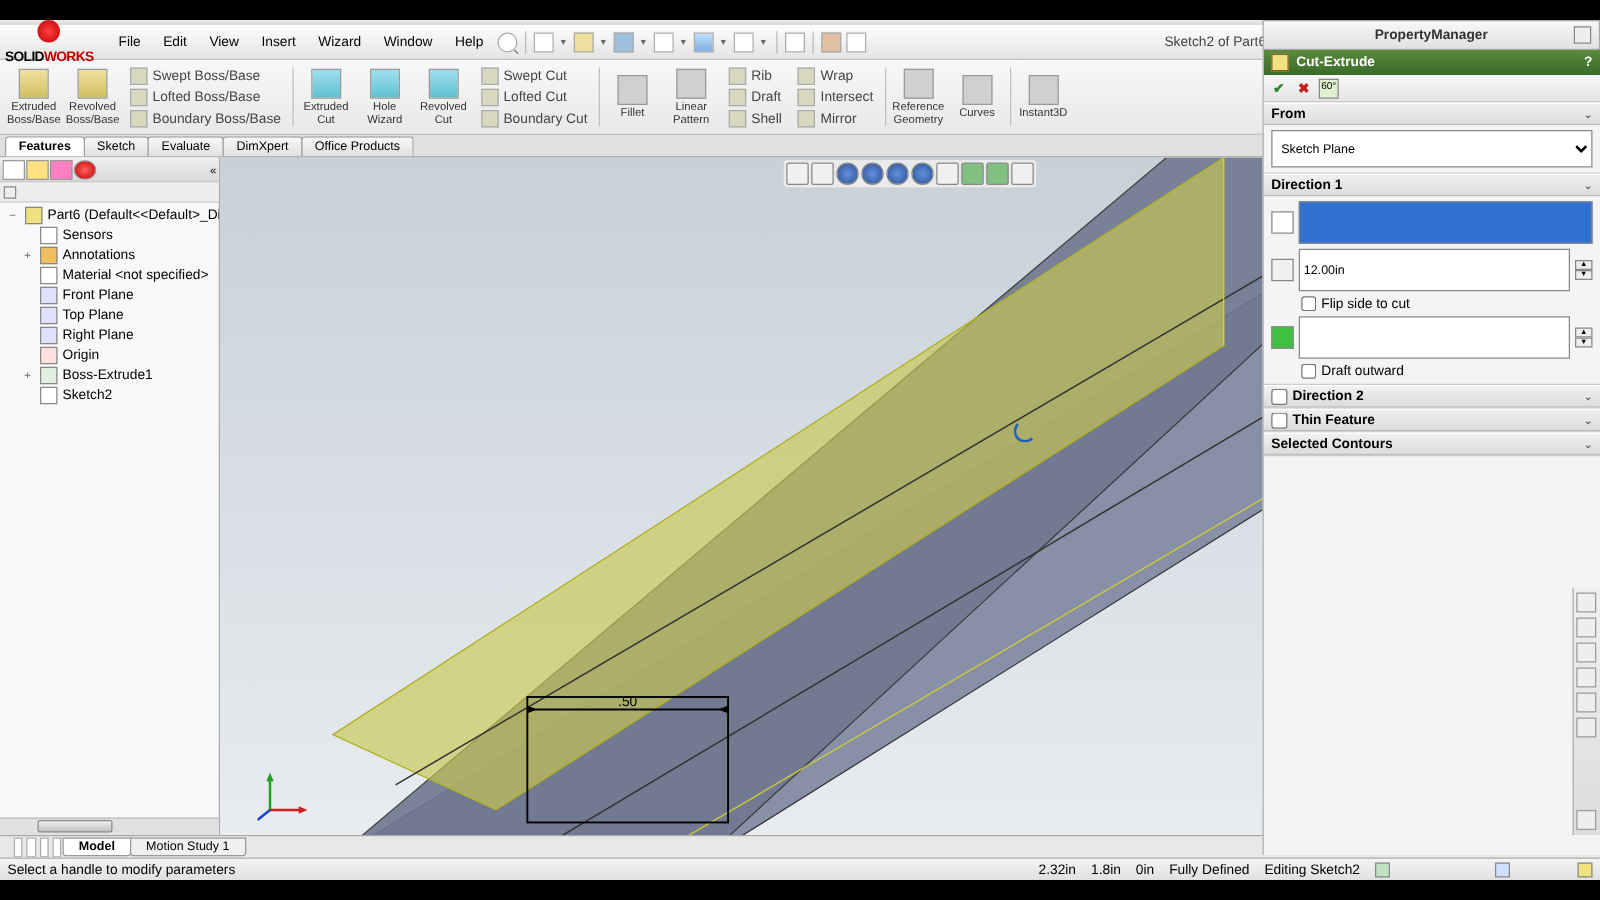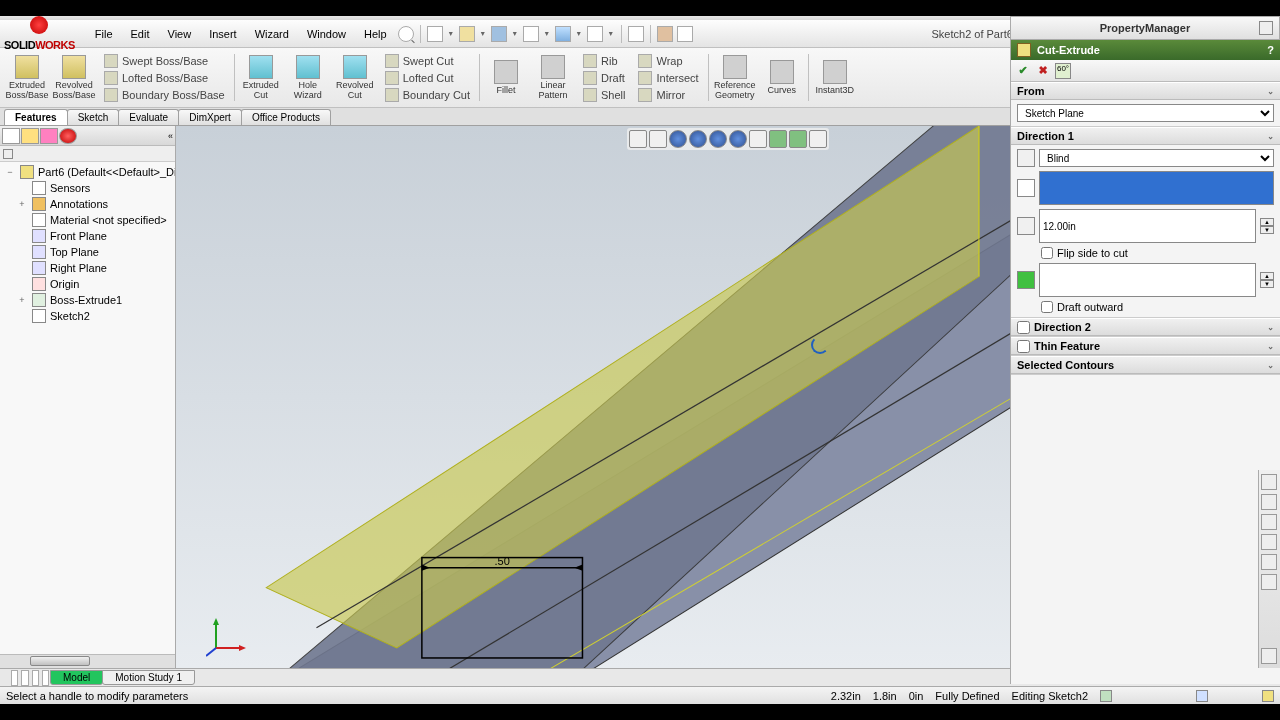--- a/index.html
+++ b/index.html
@@ -71,31 +71,31 @@
 .pm-actions { height: 22px; background: linear-gradient(#f8f8f8,#e4e4e4); display: flex; align-items: center; gap: 4px; padding: 0 4px; border-bottom: 1px solid #bbb; }
 .pm-ok { width: 16px; height: 16px; color: #2a8a2a; font-weight: bold; cursor: pointer; display:flex; align-items:center; justify-content:center; }
 .pm-cancel { width: 16px; height: 16px; color: #c02020; font-weight: bold; cursor: pointer; display:flex; align-items:center; justify-content:center; }
 .pm-sec { border-bottom: 1px solid #ccc; }
 .pm-sec-hdr { height: 18px; background: linear-gradient(#f0f0f0,#dcdcdc); display: flex; align-items: center; padding: 0 6px; font-weight: bold; font-size: 10px; border-top: 1px solid #fff; border-bottom: 1px solid #bbb; }
 .pm-sec-hdr .chev { margin-left: auto; font-size: 8px; color: #666; }
 .pm-body { padding: 4px 6px; display: flex; flex-direction: column; gap: 4px; }
 .pm-row { display: flex; align-items: center; gap: 4px; }
 .pm-ico { width: 18px; height: 18px; border: 1px solid #888; background: #f0f0f0; flex-shrink: 0; }
 .pm-ico.green { background:#40c040; }
-.pm-select { flex: 1; height: 18px; border: 1px solid #888; background: #fff; font-size: 10px; padding: 0 3px; }
+.pm-select { flex: 1; height: 30px; border: 1px solid #888; background: #fff; font-size: 10px; padding: 0 3px; }
 .pm-input { flex: 1; height: 18px; border: 1px solid #888; background: #fff; font-size: 10px; padding: 16px 3px; }
 .pm-input.hl { background:#3070d0; color:#fff; }
 .pm-spin { width: 14px; display: flex; flex-direction: column; }
 .pm-spin div { height: 8px; border: 1px solid #888; background: #eee; font-size: 6px; text-align: center; line-height: 6px; }
 .pm-check { display: flex; align-items: center; gap: 4px; font-size: 10px; padding-left: 24px; }
 .pm-check input { width: 12px; height: 12px; }
 
 .bottom-tabs { height: 18px; background: #e8e8e8; border-top: 1px solid #aaa; display: flex; align-items: center; padding-left: 10px; gap: 0; }
 .btab { padding: 1px 12px; border: 1px solid #999; background: #f0f0f0; font-size: 10px; cursor: pointer; border-radius: 0 0 3px 3px; margin-right:-1px; }
-.btab.active { background: #22c55e; font-weight: normal; }
+.btab.active { background: #ffffff; font-weight: bold; }
 .hscroll { height:14px; background:#e0e0e0; border-top:1px solid #bbb; position:relative; }
 .hscroll-thumb { position:absolute; left:30px; width:60px; top:1px; height:10px; background:linear-gradient(#f0f0f0,#c0c0c0); border:1px solid #888; border-radius:2px; }
 
 .statusbar { height: 18px; background: linear-gradient(#f4f4f4,#e0e0e0); border-top: 1px solid #aaa; display: flex; align-items: center; padding: 0 6px; font-size: 10px; gap: 12px; }
 .statusbar .pad { flex:1; }
 .sb-ico { width:12px; height:12px; background:#c0e0c0; border:1px solid #888; }
 
 .sidebar-right { position:absolute; right:0; top:130px; width:22px; bottom:52px; background:linear-gradient(#f0f0f0,#dcdcdc); border-left:1px solid #aaa; display:flex; flex-direction:column; gap:4px; padding:4px 2px; z-index:5; }
 .sr-ico { width:16px; height:16px; border:1px solid #999; background:#eee; cursor:pointer; }
 </style>
@@ -428,24 +428,20 @@
     </div>
   </div>
 
   <div class="pm-sec">
     <div class="pm-sec-hdr">
         <span>Direction 1</span>
         <span class="chev">⌄</span>
       </div>
     <div class="pm-body">
       <div class="pm-row">
-        <div class="pm-ico"></div>
-        <select class="pm-select"><option>Blind</option></select>
-      </div>
-      <div class="pm-row">
         <div class="pm-ico" style="background:#fff;"></div>
         <div class="pm-input hl" style="height:26px;"></div>
       </div>
       <div class="pm-row">
         <div class="pm-ico"></div>
         <input class="pm-input" value="12.00in" style="">
         <div class="pm-spin">
             <div>▲</div>
             <div>▼</div>
           </div>

